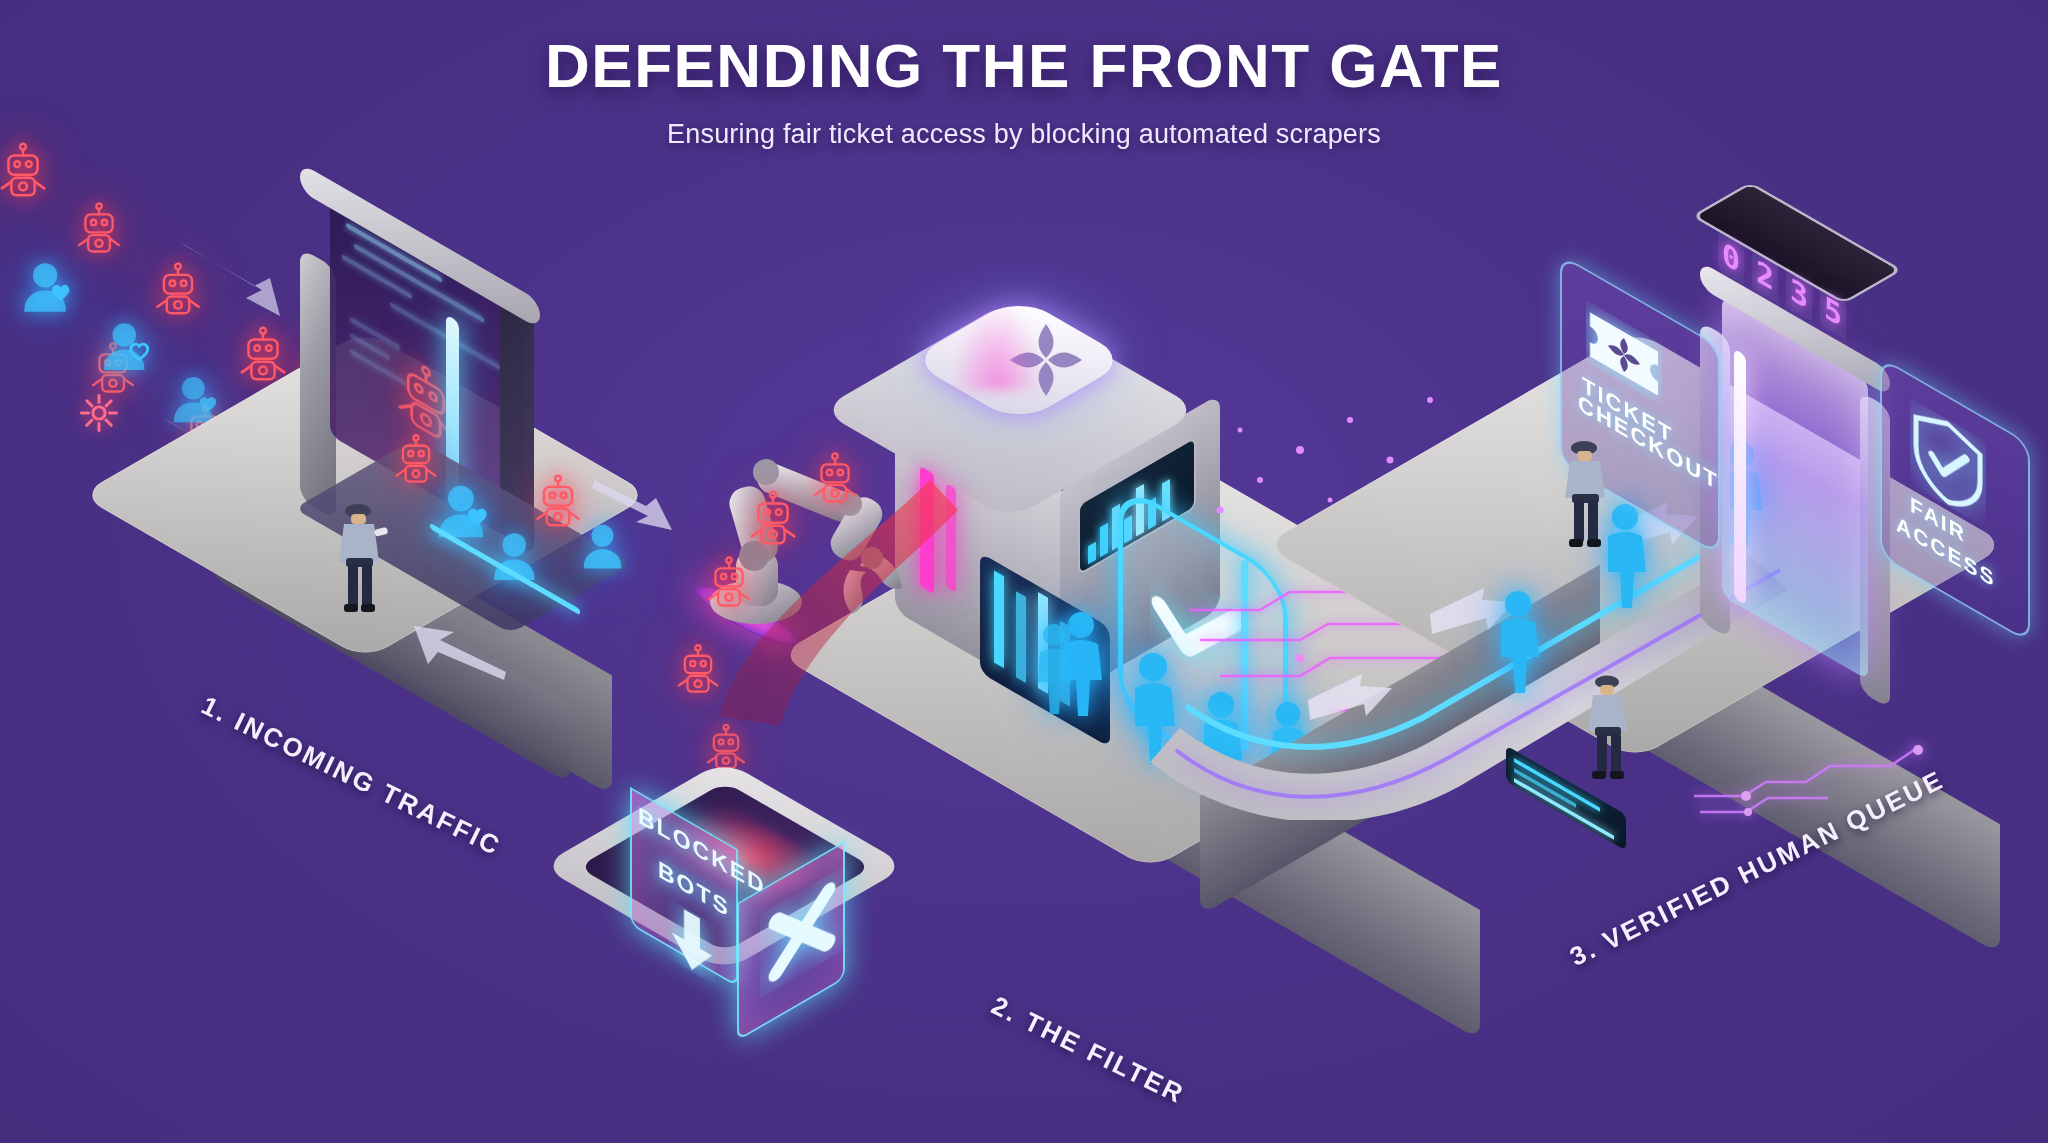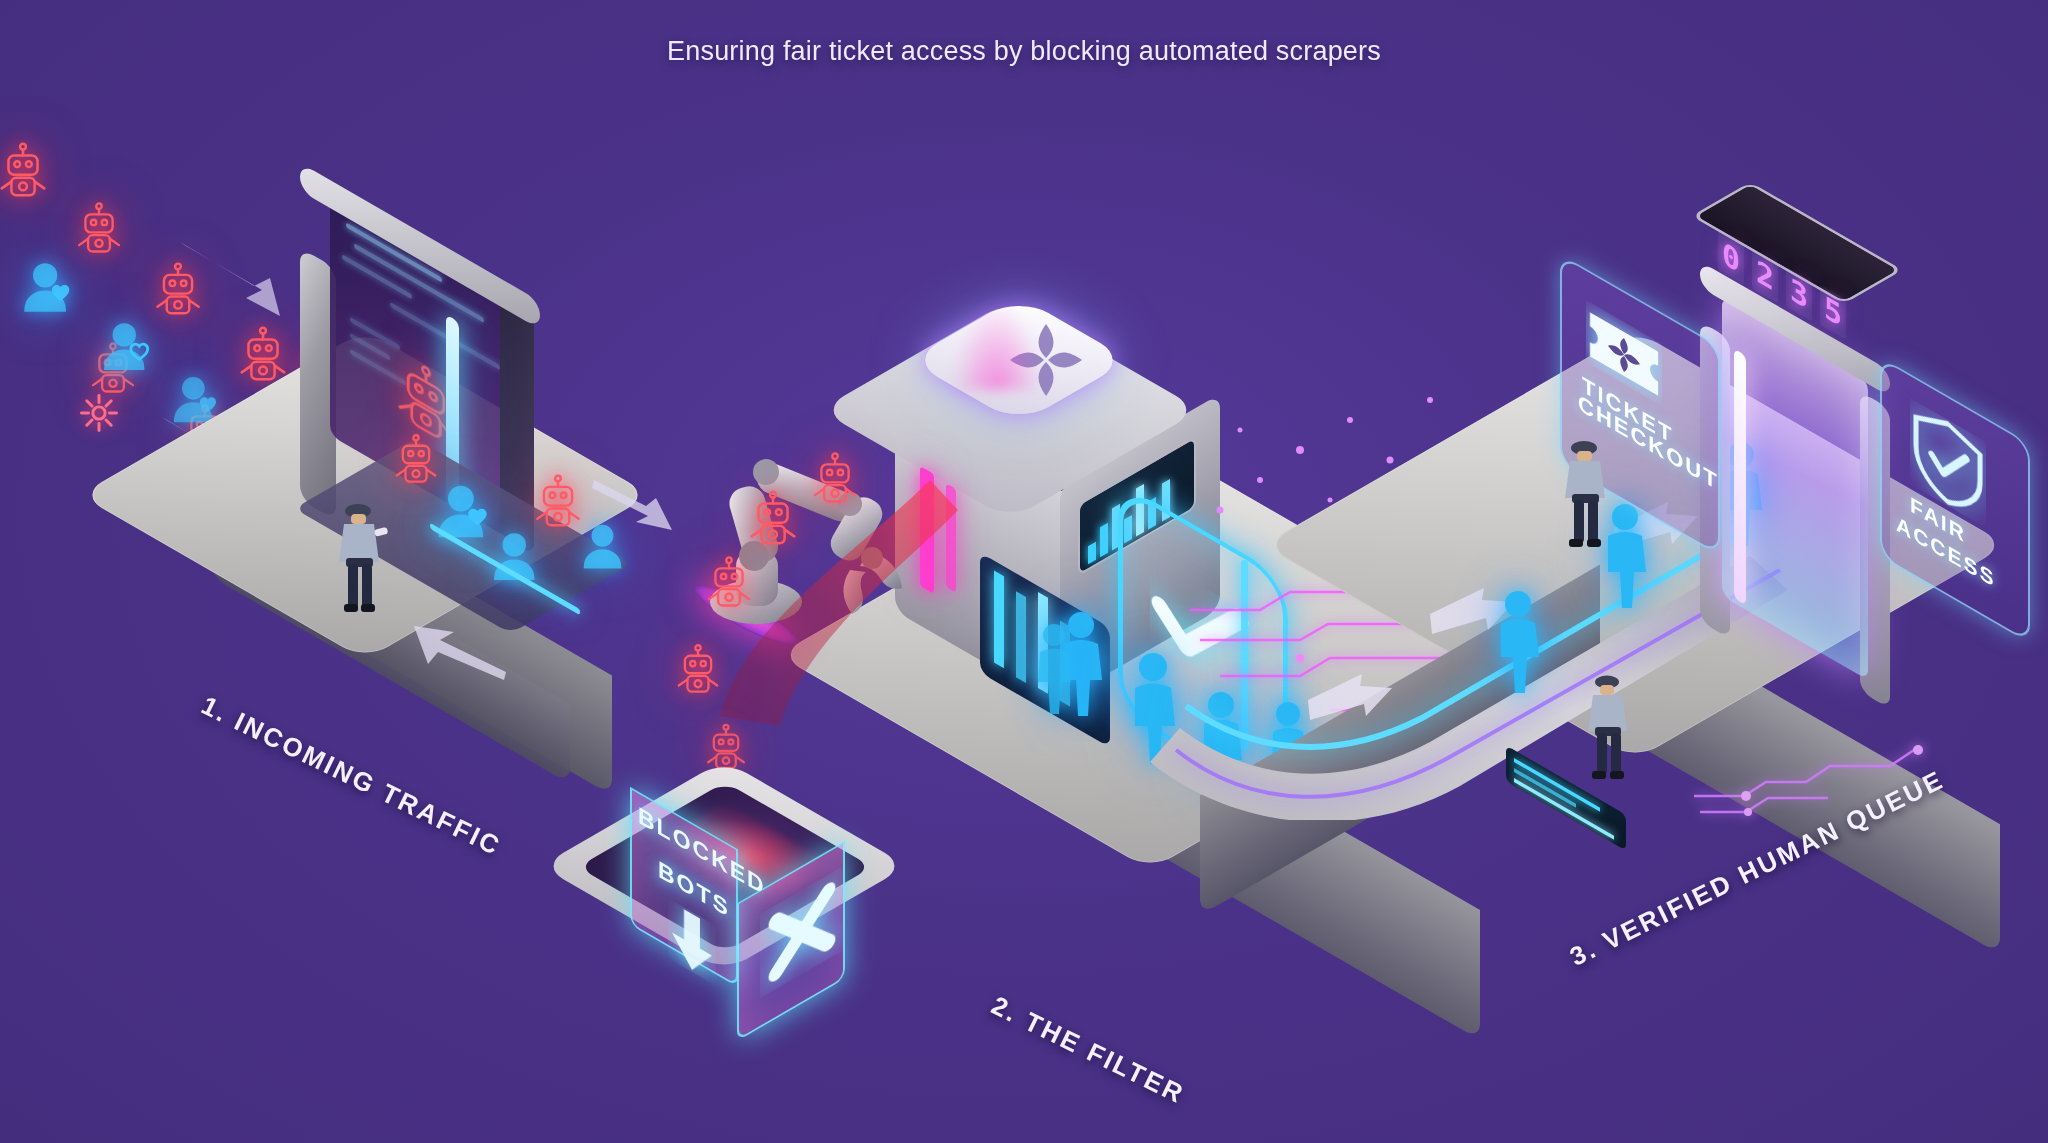--- a/index.html
+++ b/index.html
@@ -17,21 +17,21 @@
   }
 
   
   .header { position: absolute; top: 34px; left: 0; width: 100%; text-align: center; z-index: 60; }
   .title {
     font-size: 62px; font-weight: 800; letter-spacing: 1.5px;
     color: #ffffff; line-height: 1.02;
     text-shadow: 0 6px 16px rgba(25,8,60,.55);
   }
   .subtitle {
-    font-size: 27px; font-weight: 400;
+    margin-top: 20px; font-size: 27px; font-weight: 400;
     color: #f0eaff; line-height: 1.32; letter-spacing: .2px;
     text-shadow: 0 3px 9px rgba(25,8,60,.5);
   }
   .plat {
     position: absolute;
     background: linear-gradient(140deg,#e8e7e6 0%,#d4d2d1 35%,#bdbbba 70%,#a9a7a7 100%);
     transform: matrix(0.866,0.5,-0.866,0.5,0,0);
     border-radius: 26px;
     box-shadow: 0 0 0 1px rgba(255,255,255,.25) inset;
   }
@@ -172,20 +172,21 @@
     position:absolute; opacity:.9;
   }
   .circuit { position:absolute; pointer-events:none; }
 </style>
 </head>
 <body>
 
 <div id="scene">
 
   <div class="header">
+    <div class="title">DEFENDING THE FRONT GATE</div>
     <div class="subtitle">
       <div>Ensuring fair ticket access by blocking automated scrapers</div>
     </div>
   </div>
 
   <div>
 
     <div class="neon-ico bot" style="left:-8px;  top:138px; width:62px;height:62px;">
       <svg viewBox="0 0 64 64" width="62" height="62" fill="none" stroke="currentColor" stroke-width="2.6" stroke-linecap="round">
         <circle cx="32" cy="9" r="3"></circle>

